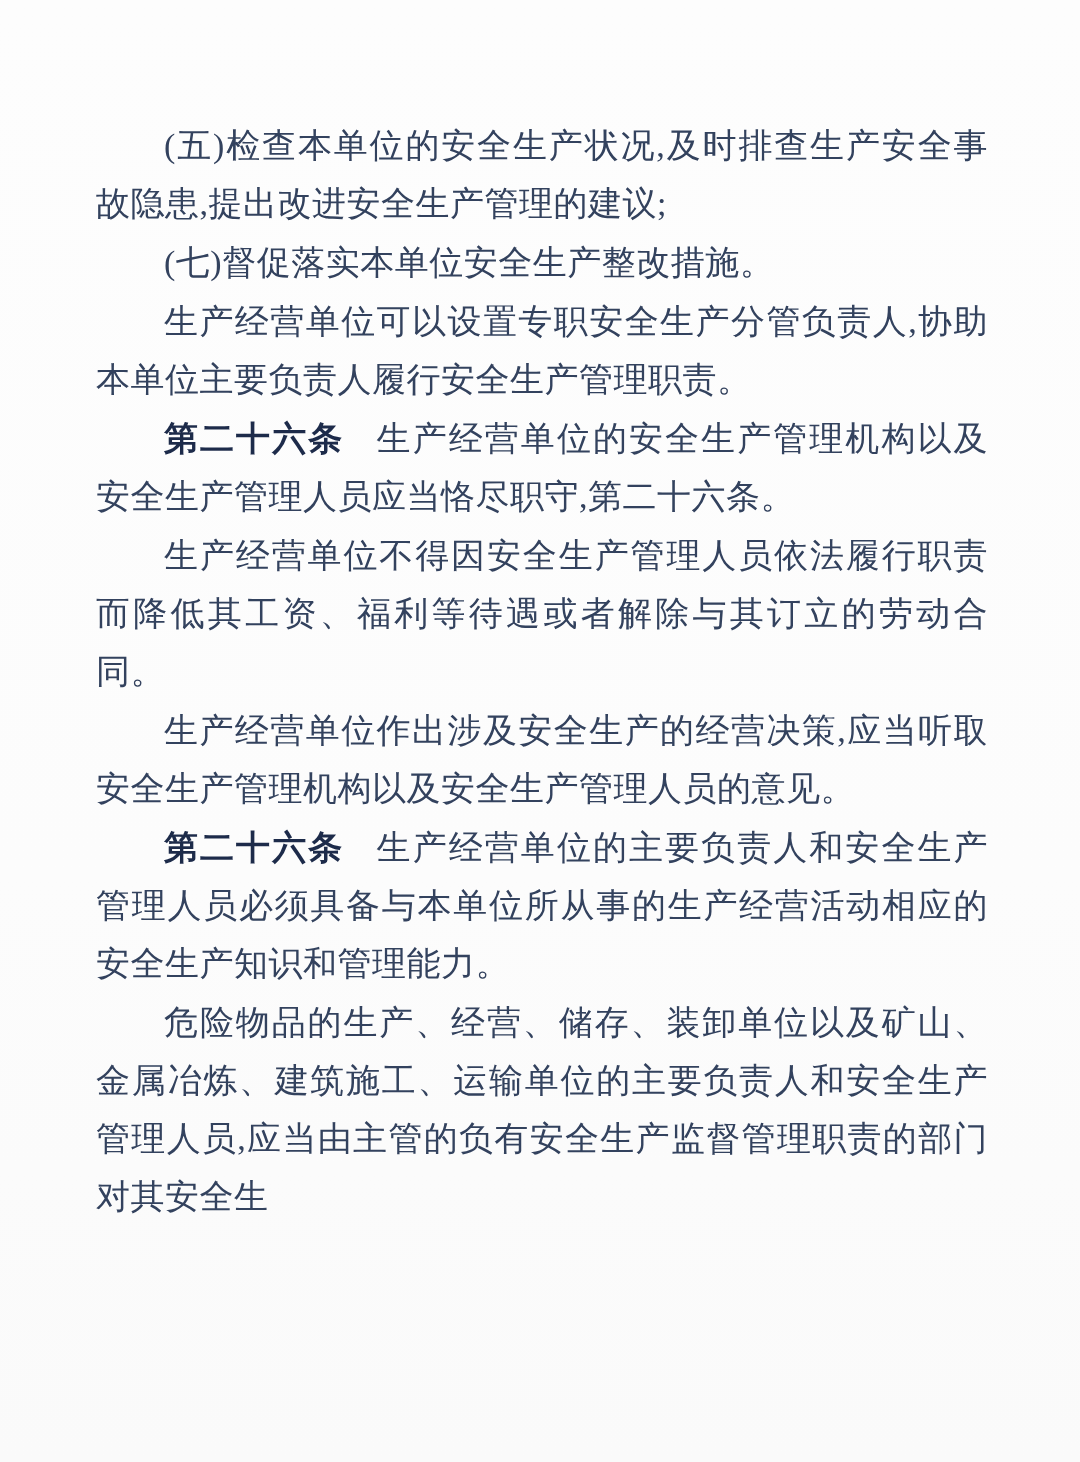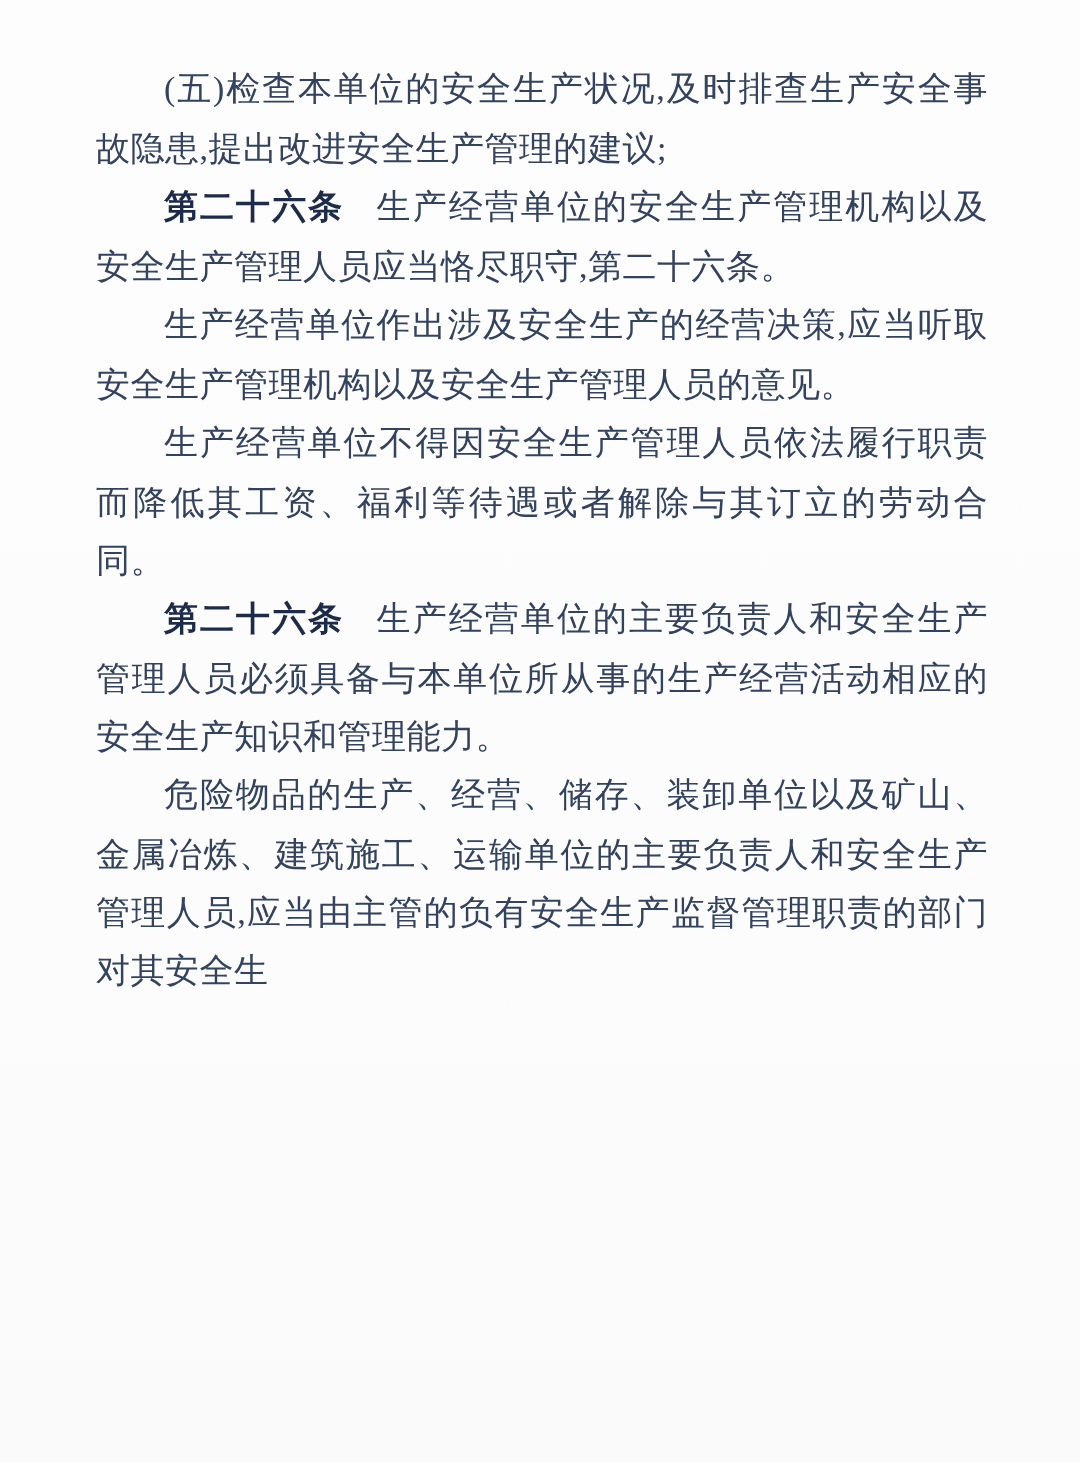--- a/index.html
+++ b/index.html
@@ -6,62 +6,64 @@
     margin: 0;
     padding: 0;
     background: #fdfdfd;
   }
   .page {
     position: relative;
     width: 1080px;
     height: 1462px;
     background: linear-gradient(180deg, #fdfdfd 0%, #fcfcfc 60%, #fafafa 100%);
     box-sizing: border-box;
-    padding: 60px 92px 0 96px;
+    padding: 116px 92px 0 96px;
     overflow: hidden;
   }
   .doc {
     font-family: "Liberation Serif", "DejaVu Serif", serif;
     font-size: 34px;
     line-height: 58px;
     color: #33425e;
     text-align: justify;
     text-justify: inter-character;
     letter-spacing: 0.5px;
   }
   .doc p {
     margin: 0;
     padding: 0;
     text-indent: 2em;
   }
   .lead {
-    font-family: Liberation Mono, monospace;
+    font-family: Liberation Sans, sans-serif;
     font-weight: 700;
     color: #1d2b4a;
   }
   .lead:not(:empty) {
     margin-right: 0.95em;
   }
 </style>
 </head>
 <body>
 
 <div class="page">
   <div class="doc">
 
     <p><b class="lead"></b><span>(五)检查本单位的安全生产状况,及时排查生产安全事故隐患,提出改进安全生产管理的建议;</span></p>
 
 
+    <p><b class="lead"></b><span>(七)督促落实本单位安全生产整改措施。</span></p>
 
+    <p><b class="lead"></b><span>生产经营单位可以设置专职安全生产分管负责人,协助本单位主要负责人履行安全生产管理职责。</span></p>
 
     <p><b class="lead">第二十六条</b><span>生产经营单位的安全生产管理机构以及安全生产管理人员应当恪尽职守,第二十六条。</span></p>
 
+    <p><b class="lead"></b><span>生产经营单位不得因安全生产管理人员依法履行职责而降低其工资、福利等待遇或者解除与其订立的劳动合同。</span></p>
+
     <p><b class="lead"></b><span>生产经营单位作出涉及安全生产的经营决策,应当听取安全生产管理机构以及安全生产管理人员的意见。</span></p>
-
-    <p><b class="lead"></b><span>生产经营单位不得因安全生产管理人员依法履行职责而降低其工资、福利等待遇或者解除与其订立的劳动合同。</span></p>
 
 
     <p><b class="lead">第二十六条</b><span>生产经营单位的主要负责人和安全生产管理人员必须具备与本单位所从事的生产经营活动相应的安全生产知识和管理能力。</span></p>
 
     <p><b class="lead"></b><span>危险物品的生产、经营、储存、装卸单位以及矿山、金属冶炼、建筑施工、运输单位的主要负责人和安全生产管理人员,应当由主管的负有安全生产监督管理职责的部门对其安全生</span></p>
 
   </div>
 </div>
 
 </body></html>

